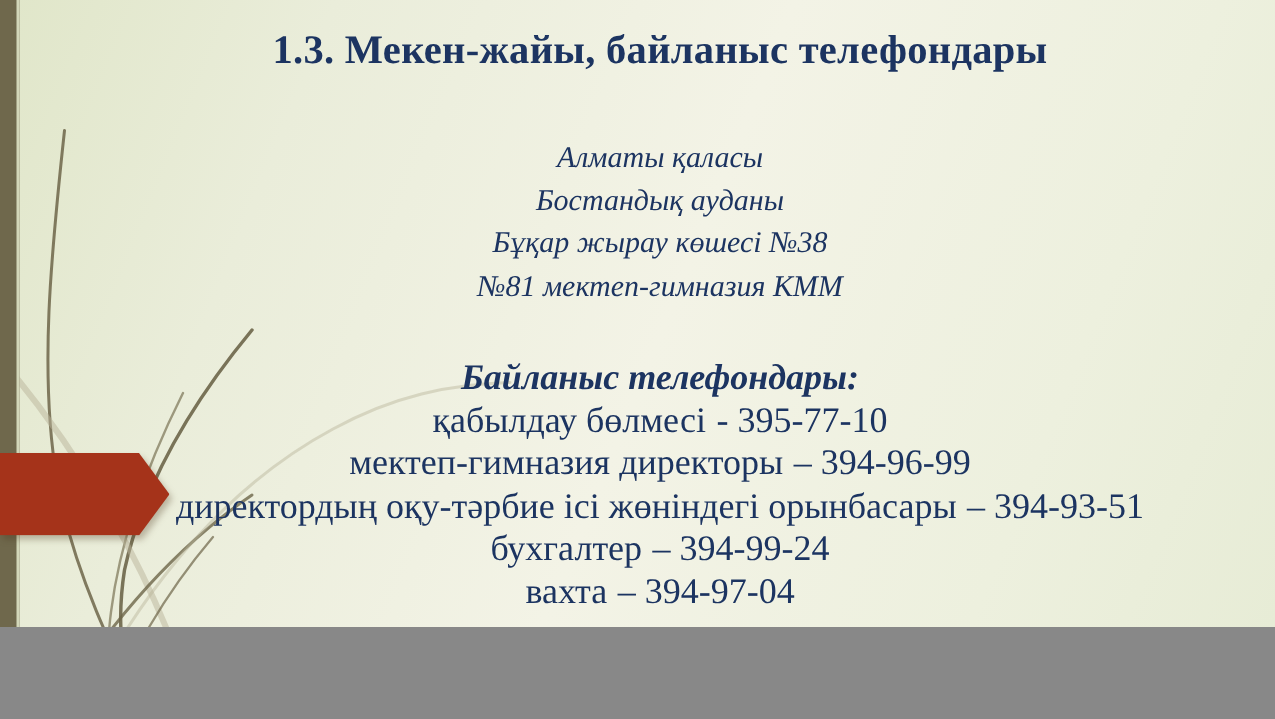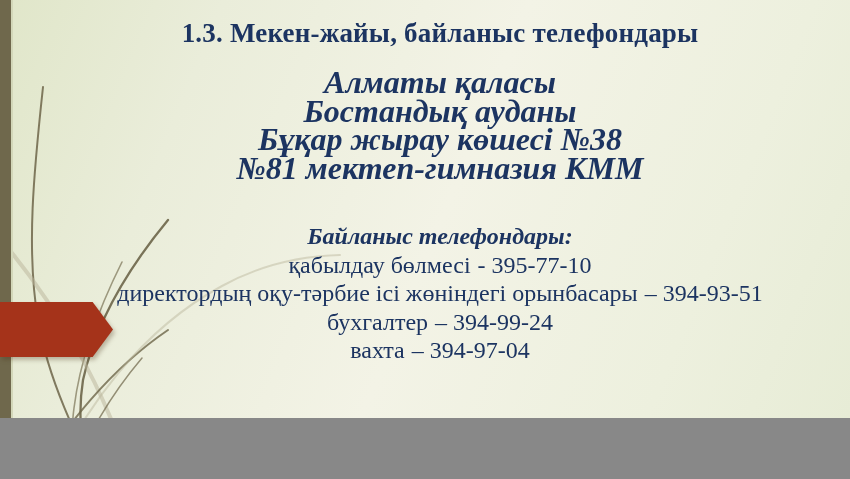--- a/index.html
+++ b/index.html
@@ -26,26 +26,26 @@
     background:#a5331a;
     clip-path:polygon(0 0,82% 0,100% 50%,82% 100%,0 100%);
   }
   .textlayer{position:absolute;left:30px;width:820px;text-align:center;}
   .title{
     top:16px;
     font-size:27px;font-weight:bold;line-height:34px;
     letter-spacing:0.2px;
   }
   .address-block{
-    top:68px;
-    font-size:32px;font-weight:bold;font-style:italic;
+    top:91px;
+    font-size:20px;font-weight:normal;font-style:italic;
     line-height:28.5px;
   }
   .contacts-block{
-    top:222px;
+    top:238px;
     font-size:24px;
     line-height:28.5px;
   }
   .contacts-heading{font-weight:bold;font-style:italic;}
   .contact-label{margin-right:7px;}
   .contact-phone{font-style:normal;text-align:center;}
 </style>
 </head>
 <body>
 
@@ -78,20 +78,23 @@
     <div>№81 мектеп-гимназия КММ</div>
   </div>
 
   <div class="textlayer contacts-block">
     <div class="contacts-heading">Байланыс телефондары:</div>
 
     <div>
       <span class="contact-label">қабылдау бөлмесі</span><span class="contact-phone">- 395-77-10</span>
     </div>
     <div>
+      <span class="contact-label">мектеп-гимназия директоры</span><span class="contact-phone">– 394-96-99</span>
+    </div>
+    <div>
       <span class="contact-label">директордың оқу-тәрбие ісі жөніндегі орынбасары</span><span class="contact-phone">– 394-93-51</span>
     </div>
     <div>
       <span class="contact-label">бухгалтер</span><span class="contact-phone">– 394-99-24</span>
     </div>
     <div>
       <span class="contact-label">вахта</span><span class="contact-phone">– 394-97-04</span>
     </div>
   </div>
 

